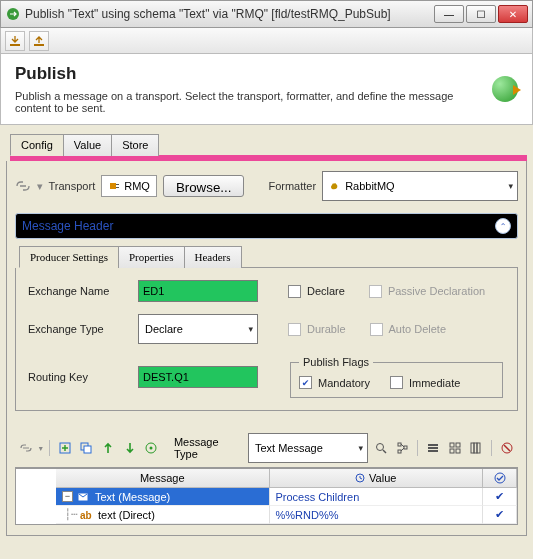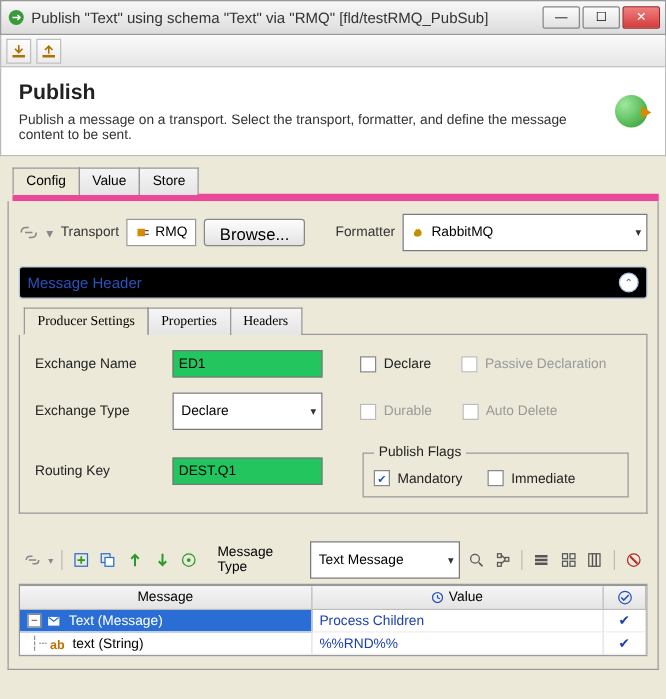--- a/index.html
+++ b/index.html
@@ -168,21 +168,21 @@
     padding: 4px 2px;
     margin-top:18px;
     border-bottom:1px solid #999;
   }
   .msg-toolbar .sep { width:1px; height:16px; background:#bbb; margin:0 2px;}
   .msg-toolbar .ico {
     width:18px;height:18px;display:flex;align-items:center;justify-content:center;
     cursor:pointer;
   }
   .msg-table {
-    border:1px solid #999; background:#fff;
+    border:1px solid #999; background:#fff;padding-left:40px;
   }
   .msg-table .thead {
     display:grid; grid-template-columns: 1fr 1fr 34px;
     background:linear-gradient(#f6f6f6,#e4e4e4);
     border-bottom:1px solid #bbb;
   }
   .msg-table .th {
     padding:3px 6px; border-right:1px solid #bbb; text-align:center;
     display:flex;align-items:center;justify-content:center;gap:4px;
   }
@@ -467,21 +467,21 @@
           </div>
       </div>
       <div class="trow">
         <div class="td col0">
           <span class="tree-indent">┆┄</span>
           <span class="node-icon">
               <svg width="12" height="12">
                 <text x="0" y="10" font-size="10" fill="#c07000" font-weight="bold">ab</text>
               </svg>
             </span>
-          <span>text (String)</span>
+          <span>text (Direct)</span>
         </div>
         <div class="td">
             <span class="link-val">%%RND%%</span>
           </div>
         <div class="td">
             <span class="checkmark">✔</span>
           </div>
       </div>
     </div>
   </div>

